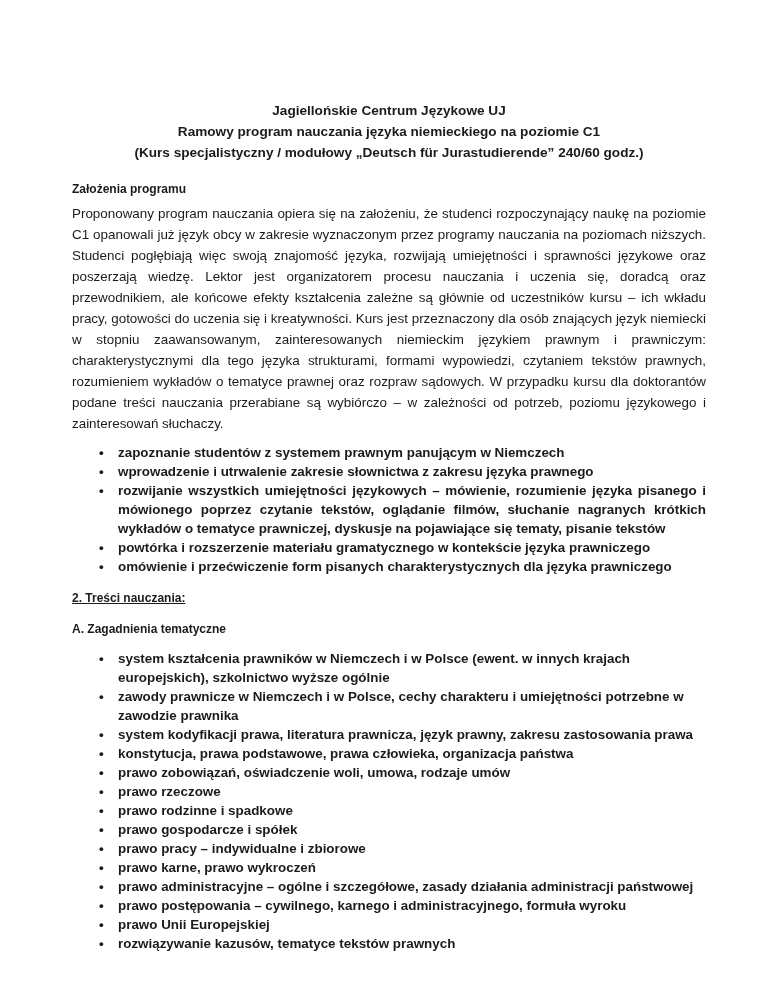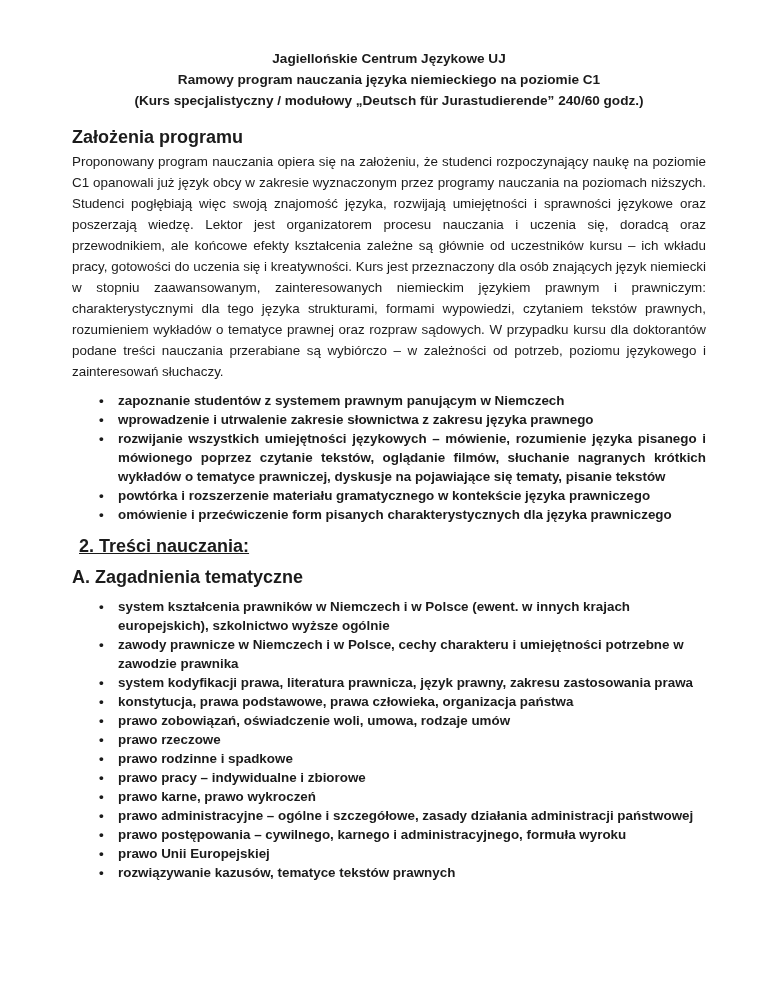--- a/index.html
+++ b/index.html
@@ -12,40 +12,40 @@
     height: 994px;
     overflow: hidden;
     font-family: "Liberation Sans", "DejaVu Sans", sans-serif;
     color: #1b1b1b;
     -webkit-font-smoothing: antialiased;
   }
   .page {
     box-sizing: border-box;
     width: 768px;
     height: 888px;
-    padding: 48px 62px 0 72px;
+    padding: 100px 62px 0 72px;
     background: #ffffff;
   }
   .doc-header {
     text-align: center;
     font-weight: bold;
     font-size: 13.6px;
     line-height: 21px;
     margin: 0 0 16px 0;
   }
   .doc-header .hline { white-space: nowrap; }
   h2, h3 {
-    font-size: 18px;
+    font-size: 12px;
     line-height: 21px;
     font-weight: bold;
     margin: 0;
   }
   .h-assumptions { margin: 0 0 3px 0; }
   .h-goals      { margin: 17px 0 0 0; text-decoration: underline; }
-  .h-contents   { margin: 12px 0 0 7px; text-decoration: underline; }
+  .h-contents   { margin: 12px 0 0 0; text-decoration: underline; }
   .h-topics     { margin: 10px 0 0 0; }
   p.body-par {
     font-size: 13.4px;
     line-height: 21px;
     text-align: justify;
     margin: 0;
   }
   ul.doc-list {
     list-style: none;
     margin: 9px 0 0 0;
@@ -101,20 +101,21 @@
   <h3 class="h-topics">A. Zagadnienia tematyczne</h3>
 
   <ul class="doc-list topics">
     <li>system kształcenia prawników w Niemczech i w Polsce (ewent. w innych krajach europejskich), szkolnictwo wyższe ogólnie</li>
     <li>zawody prawnicze w Niemczech i w Polsce, cechy charakteru i umiejętności potrzebne w zawodzie prawnika</li>
     <li>system kodyfikacji prawa, literatura prawnicza, język prawny, zakresu zastosowania prawa</li>
     <li>konstytucja, prawa podstawowe, prawa człowieka, organizacja państwa</li>
     <li>prawo zobowiązań, oświadczenie woli, umowa, rodzaje umów</li>
     <li>prawo rzeczowe</li>
     <li>prawo rodzinne i spadkowe</li>
+    <li>prawo gospodarcze i spółek</li>
     <li>prawo pracy – indywidualne i zbiorowe</li>
     <li>prawo karne, prawo wykroczeń</li>
     <li>prawo administracyjne – ogólne i szczegółowe, zasady działania administracji państwowej</li>
     <li>prawo postępowania – cywilnego, karnego i administracyjnego, formuła wyroku</li>
     <li>prawo Unii Europejskiej</li>
     <li>rozwiązywanie kazusów, tematyce tekstów prawnych</li>
   </ul>
 
 </div>
 

